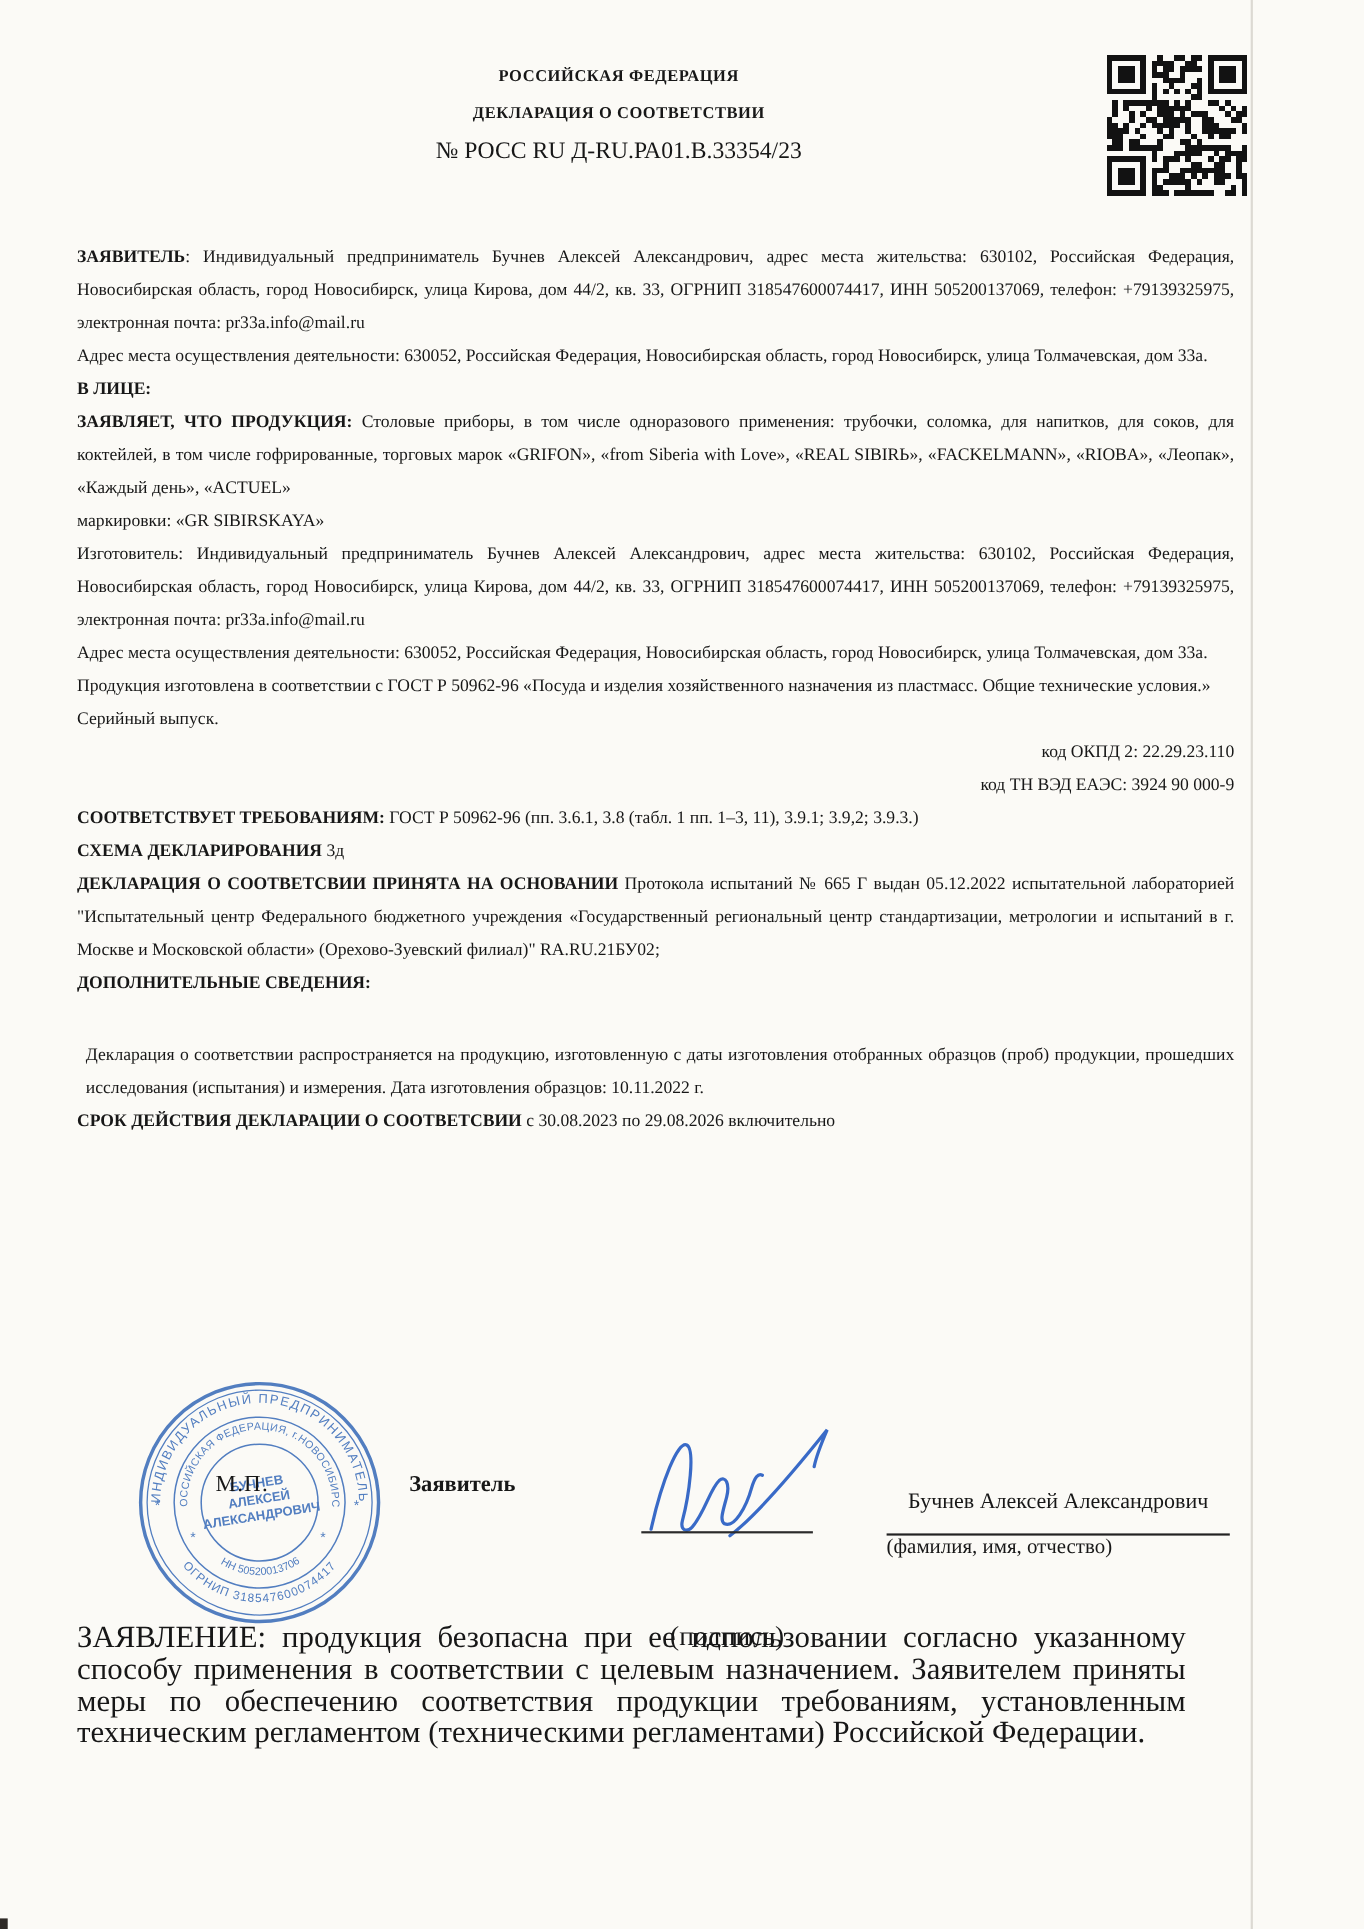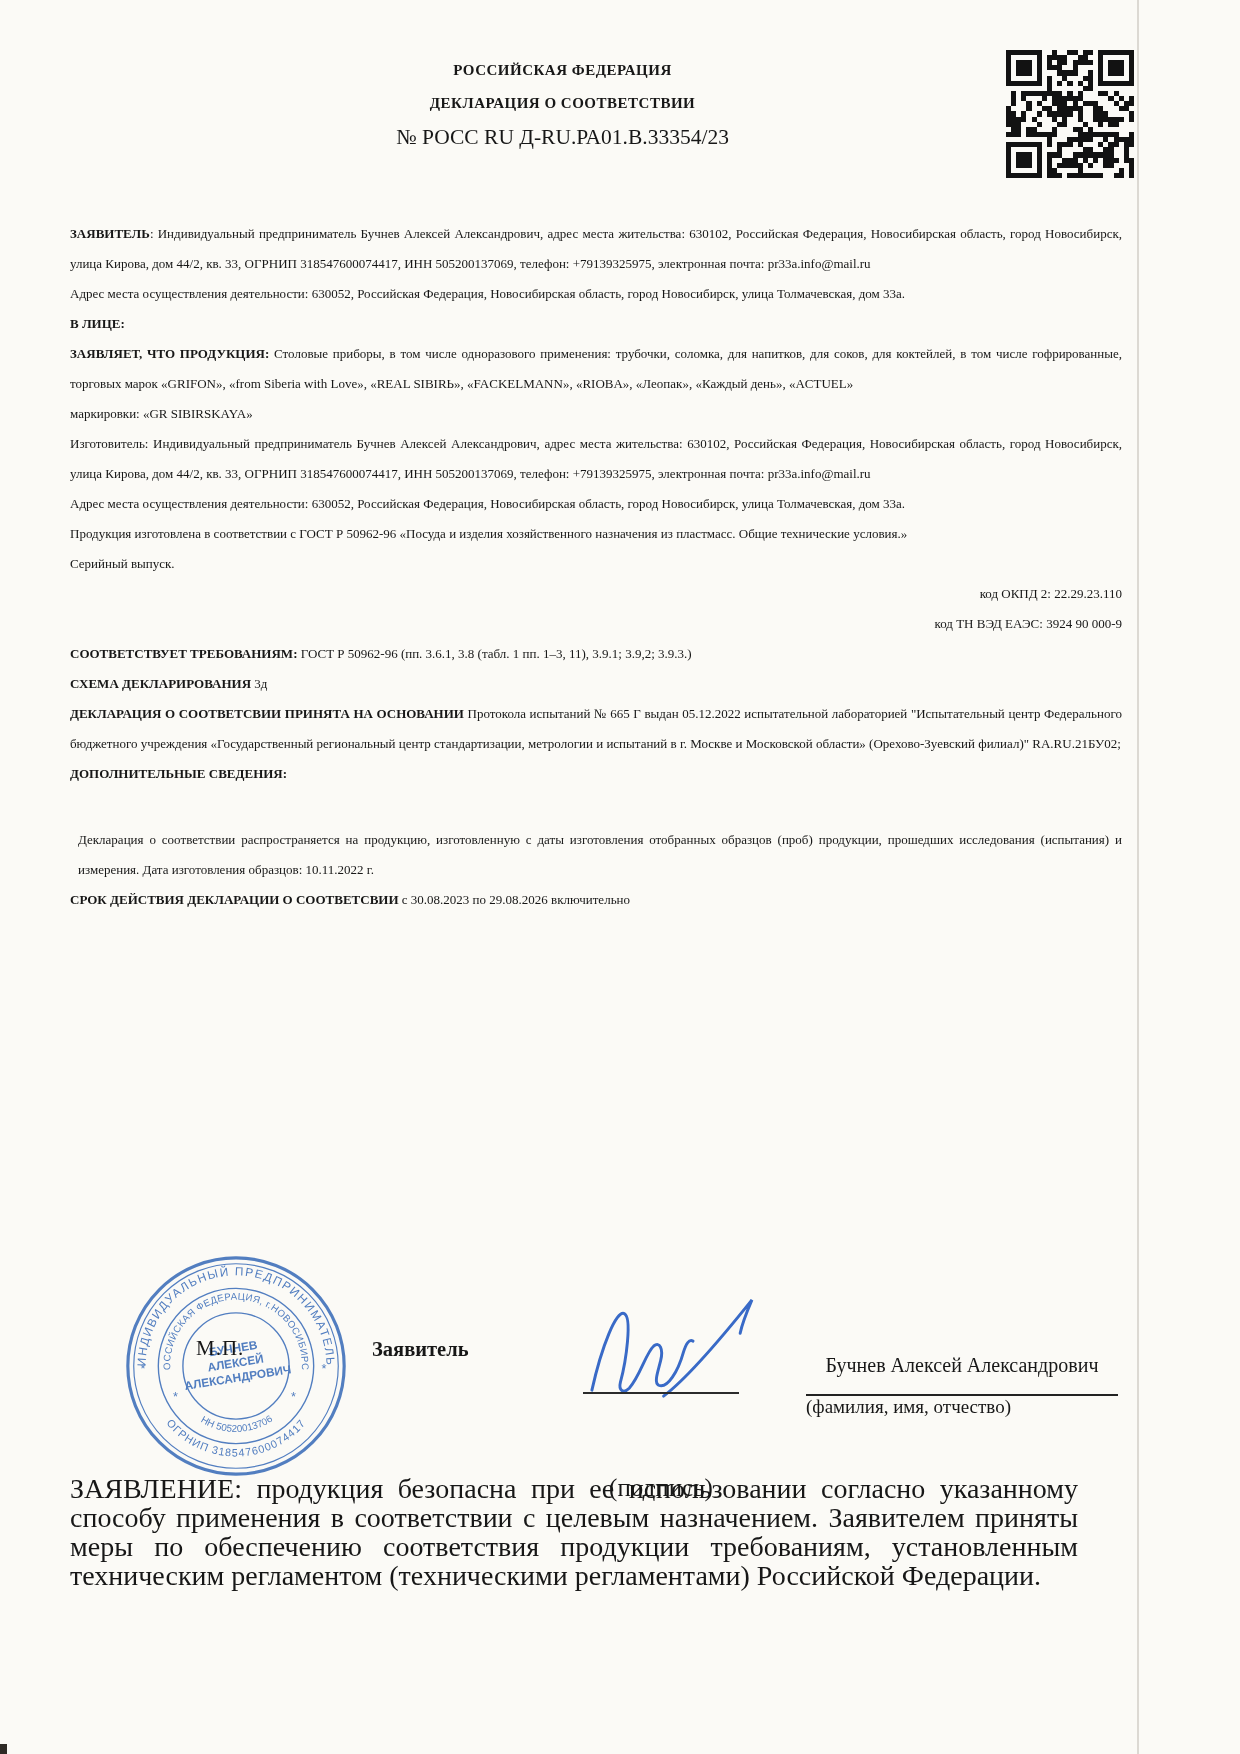--- a/index.html
+++ b/index.html
@@ -3,21 +3,21 @@
 <meta charset="utf-8">
 <style>
   *{margin:0;padding:0;box-sizing:border-box}
   html,body{background:#e9e7e2}
   .page{position:relative;width:1240px;height:1754px;margin:0 auto;background:#fbfaf6;
         font-family:"Liberation Serif","DejaVu Serif",serif;color:#171717;overflow:hidden}
   .doc-header{position:absolute;top:54px;left:70px;width:985px;text-align:center}
   .doc-header .h1{font-weight:bold;font-size:15px;line-height:33px;letter-spacing:.5px}
   .doc-header .h2{font-size:21.5px;line-height:34px}
   .qr{position:absolute;left:1006px;top:46px;width:128px;height:136px;shape-rendering:crispEdges}
-  .body-text{position:absolute;top:219px;left:70px;width:1052px;font-size:13px;line-height:30px}
+  .body-text{position:absolute;top:219px;left:70px;width:1052px;font-size:16px;line-height:30px}
   .para{text-align:justify}
   .para .lbl{font-weight:bold}
   .center{text-align:right}
   .bold{font-weight:bold}
   .gap{height:36px}
   .ind{padding-left:8px}
   
   .stamp{position:absolute;left:118px;top:1248px;width:236px;height:236px;opacity:.88;mix-blend-mode:multiply}
   .mp{position:absolute;left:196px;top:1336px;font-size:21px;letter-spacing:1px}
   .role{position:absolute;left:372px;top:1338px;font-size:20.5px;font-weight:bold}

